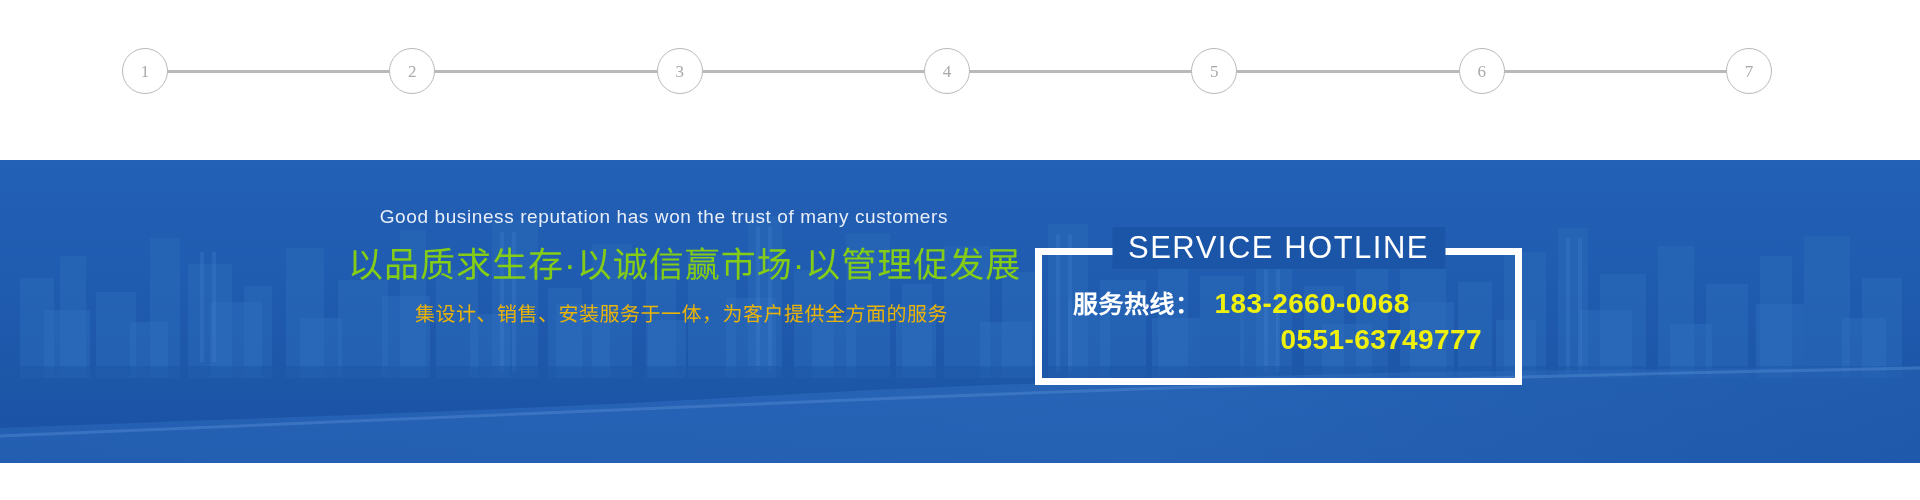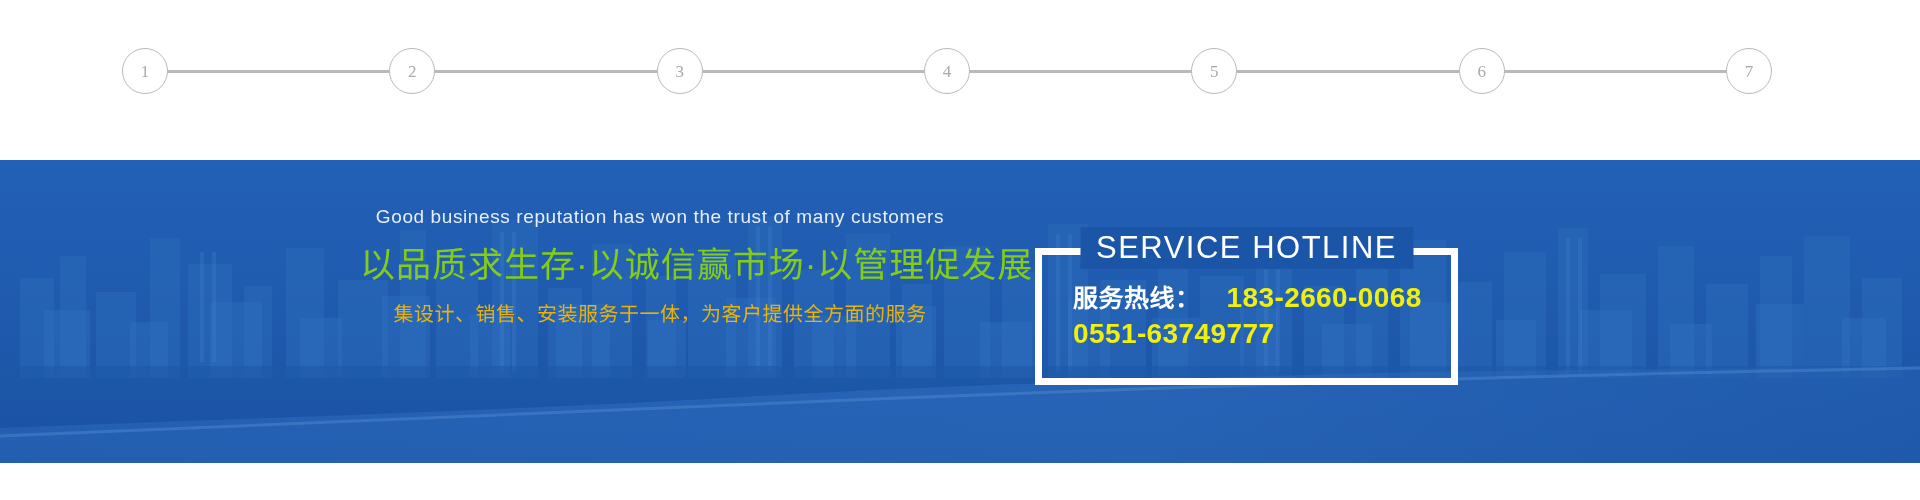--- a/index.html
+++ b/index.html
@@ -72,23 +72,23 @@
 
   .banner-inner {
     position:relative;
     width:1920px; height:303px;
     z-index:5;
   }
 
   
   .slogan {
     position:absolute;
-    left:360px; top:46px;
+    left:348px; top:46px;
     width:600px;
-    text-align:center;
+    text-align:right;
   }
   .slogan-en {
     font-size:19px;
     color:#e8eef8;
     letter-spacing:.6px;
     line-height:1.2;
     white-space:nowrap;
   }
   .slogan-cn {
     margin-top:14px;
@@ -104,21 +104,21 @@
     color:#eab308;
     letter-spacing:.5px;
     line-height:1.3;
     white-space:nowrap;
   }
 
   
   .hotline {
     position:absolute;
     left:1035px; top:88px;
-    width:423px; height:137px;
+    width:487px; height:137px;
   }
   .hotline-frame {
     position:absolute;
     inset:0;
     border:7px solid #ffffff;
   }
   .hotline-title {
     position:absolute;
     left:50%;
     top:-21px;
@@ -128,21 +128,21 @@
     font-size:31px;
     color:#ffffff;
     letter-spacing:1.5px;
     line-height:42px;
     white-space:nowrap;
     z-index:3;
   }
   .hotline-rows {
     position:absolute;
     left:0; right:0;
-    top:32px;
+    top:38px;
     padding:0 22px 0 38px;
     z-index:2;
   }
   .hotline-row {
     display:flex;
     align-items:baseline;
     justify-content:flex-start;
     white-space:nowrap;
     line-height:1.28;
   }
@@ -150,23 +150,23 @@
     font-size:25px;
     font-weight:bold;
     color:#ffffff;
     letter-spacing:.5px;
   }
   .hotline-num {
     font-size:28px;
     font-weight:bold;
     color:#eff00d;
     letter-spacing:.4px;
-    margin-left:26px;
-  }
-  .hotline-row.second { padding-right:18px; }
+    margin-left:14px;
+  }
+  .hotline-row.second { justify-content:flex-end; padding-right:18px; }
   .hotline-row.second .hotline-num { margin-left:0; }
 </style>
 </head>
 <body>
 
 <div id="page">
 
   <div class="stepper">
     <div class="stepper-track">
 

